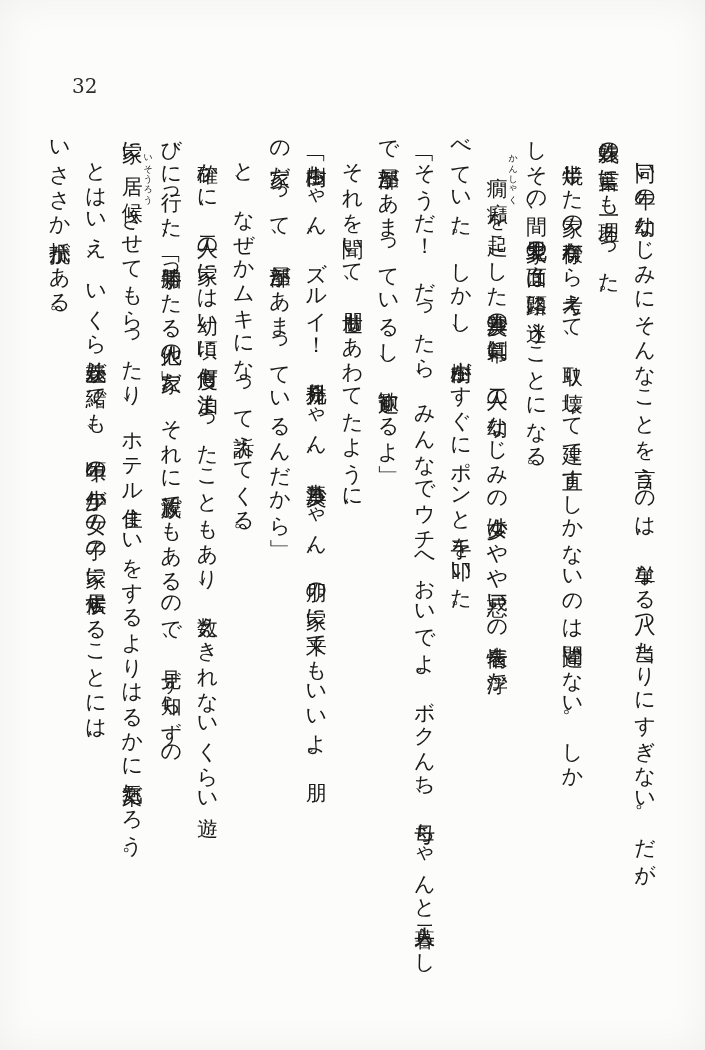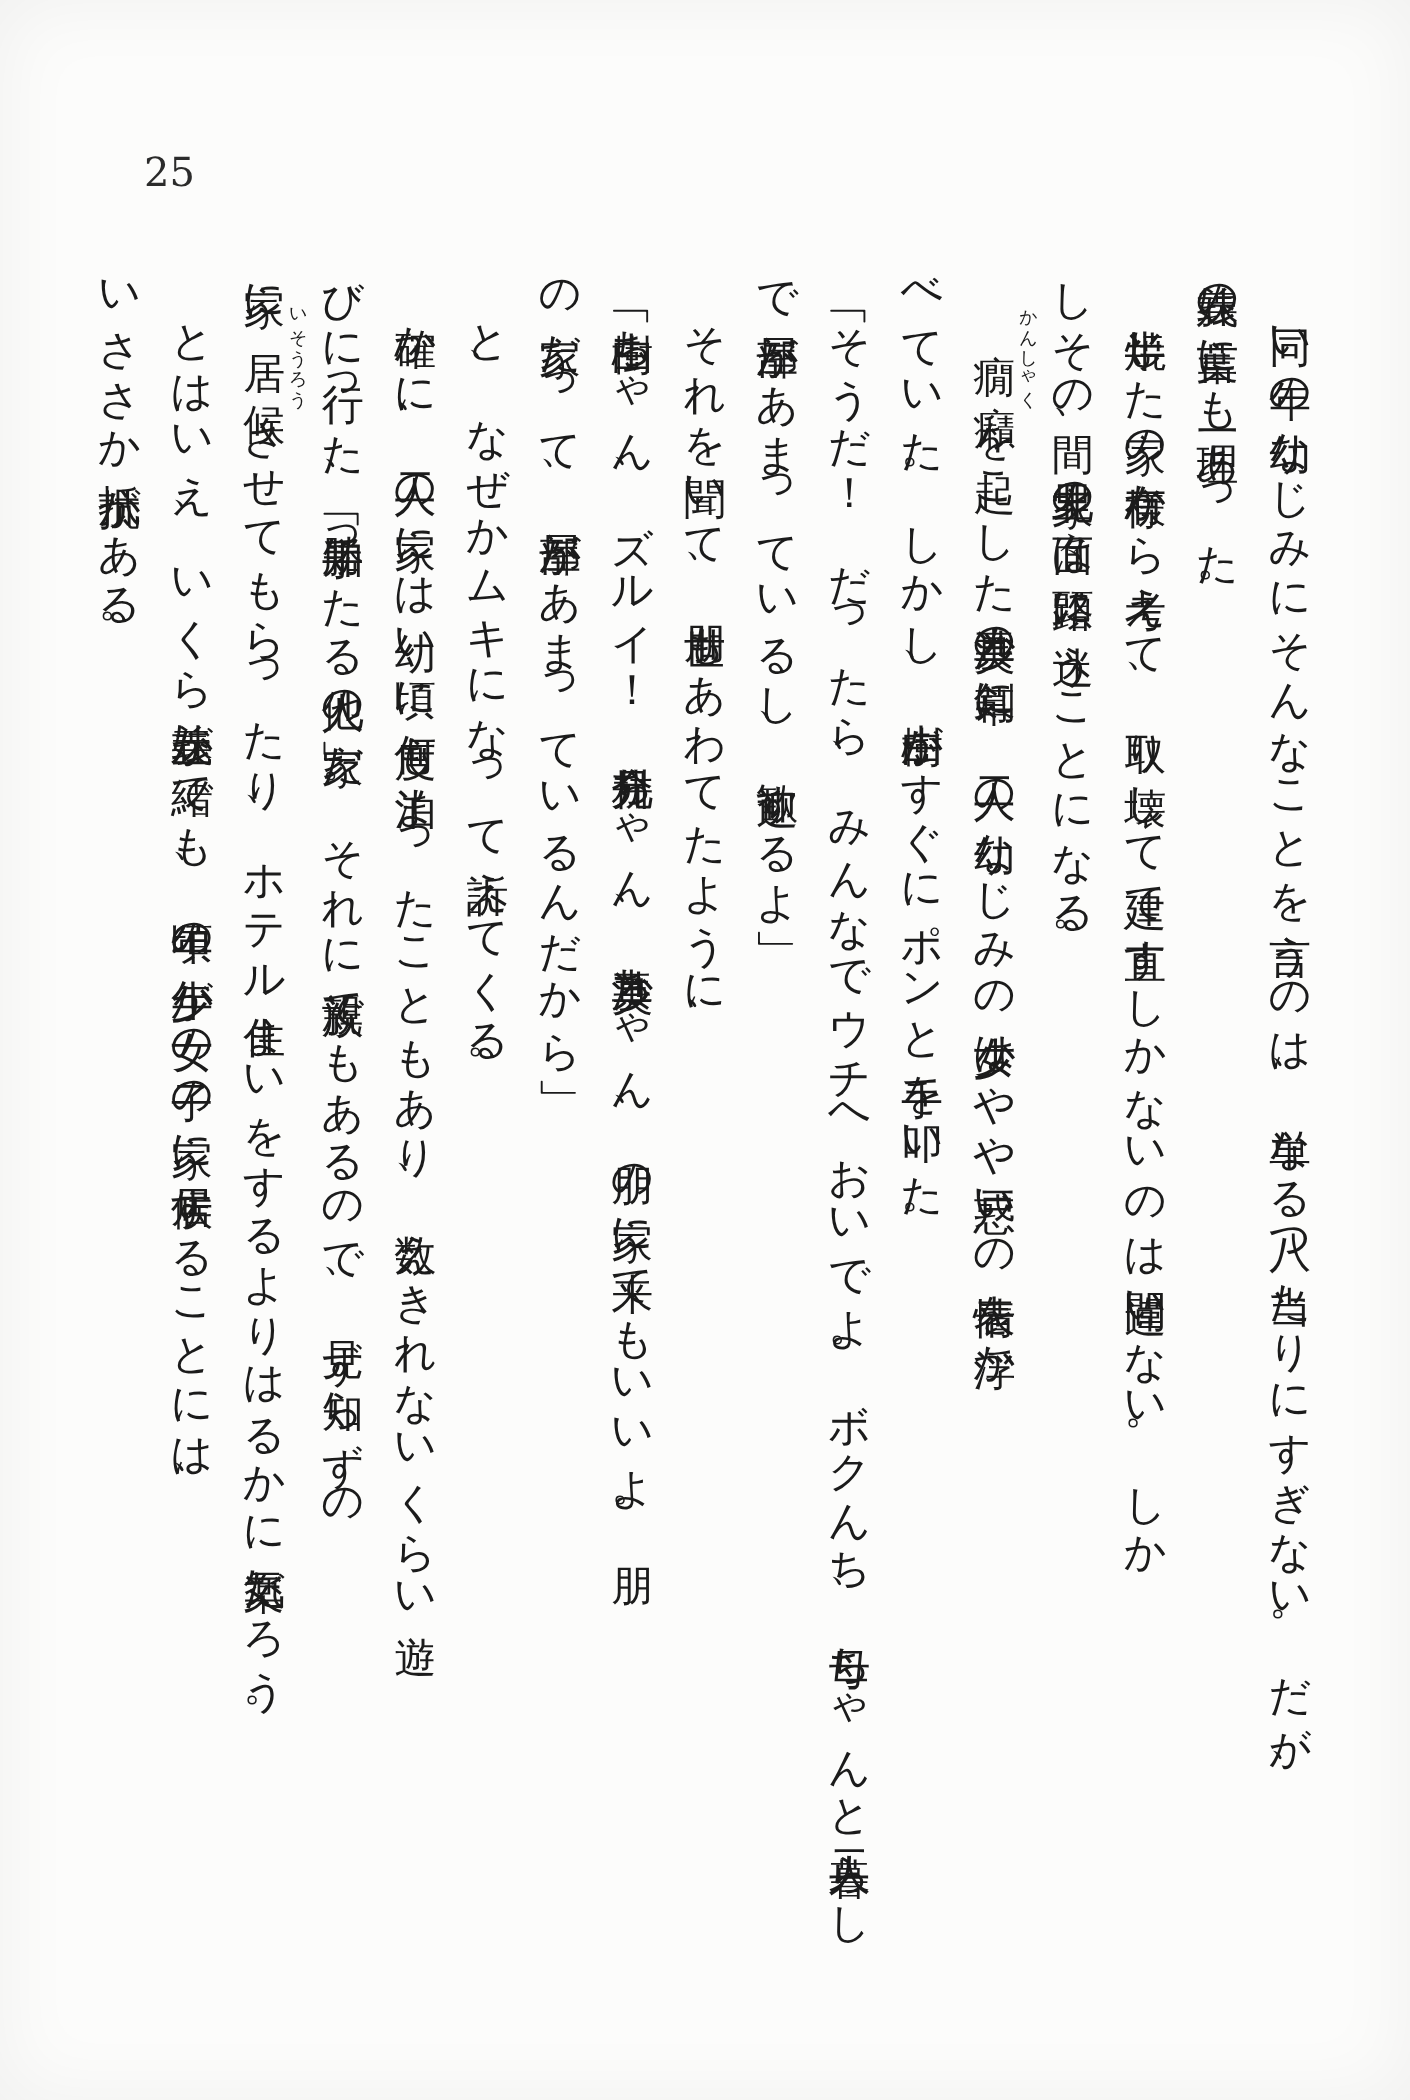--- a/index.html
+++ b/index.html
@@ -47,21 +47,21 @@
   rt{
     font-size:9px;
     letter-spacing:0;
     color:#1b1b1b;
   }
 </style>
 </head>
 <body>
 
 <div class="page">
-  <div class="page-number">25</div>
+  <div class="page-number">32</div>
   <div class="text-area" id="text-area">
       <p class="indent">同い年の幼なじみにそんなことを言うのは、単なる八つ当たりにすぎない。だが、</p>
       <p>義妹の言葉にも一理あった。</p>
       <p class="indent">半焼した家の有様から考えて、取り壊して建て直すしかないのは間違いない。しか</p>
       <p>しその間、北里家の面々は路頭に迷うことになる。</p>
       <p class="indent"><ruby>癇癪<rt>かんしゃく</rt></ruby>を起こした真沙美の剣幕に、二人の幼なじみの少女はやや戸惑いの表情を浮か</p>
       <p>べていた。しかし、由樹がすぐにポンと手を叩いた。</p>
       <p class="indent">「そうだ！　だったら、みんなでウチへおいでよ。ボクんち、母ちゃんと二人暮らし</p>
       <p>で部屋があまっているし、歓迎するよ」</p>
       <p class="indent">それを聞いて、朋世もあわてたように、</p>

